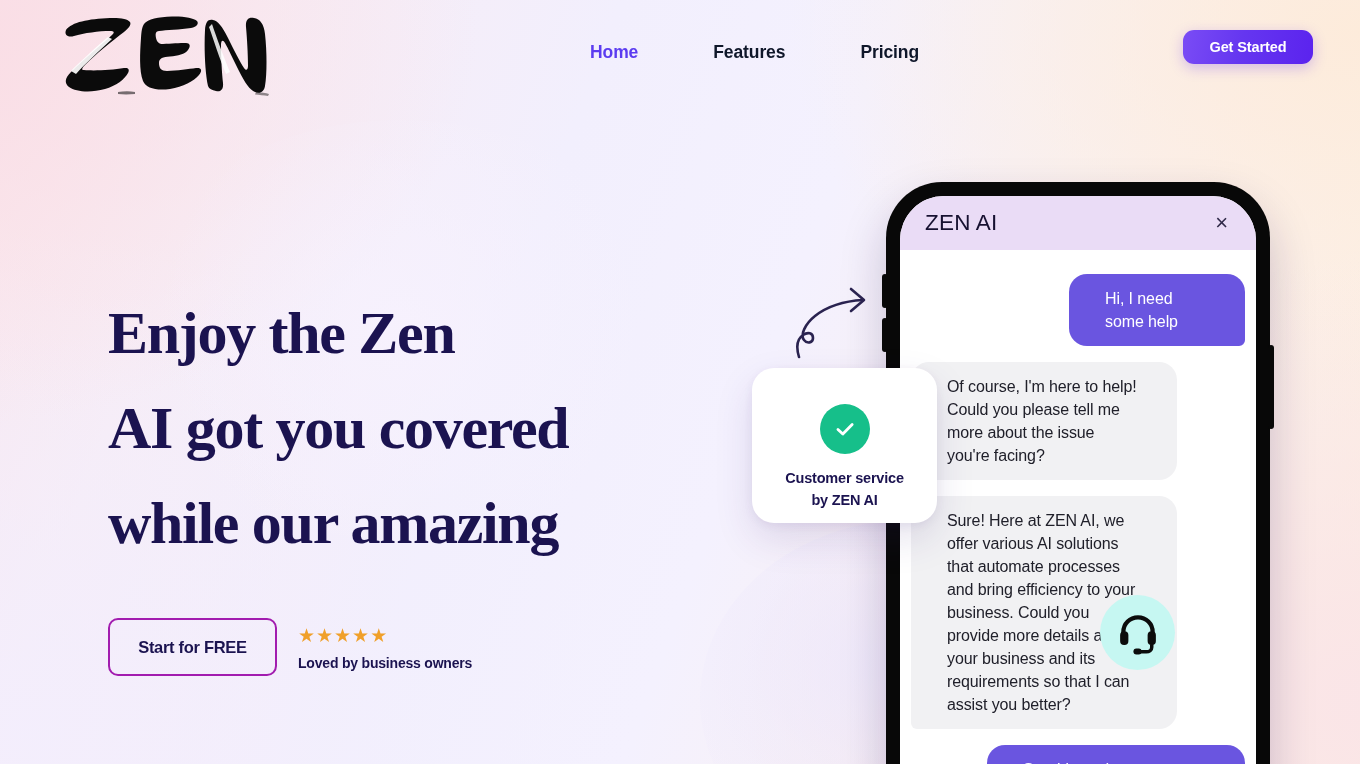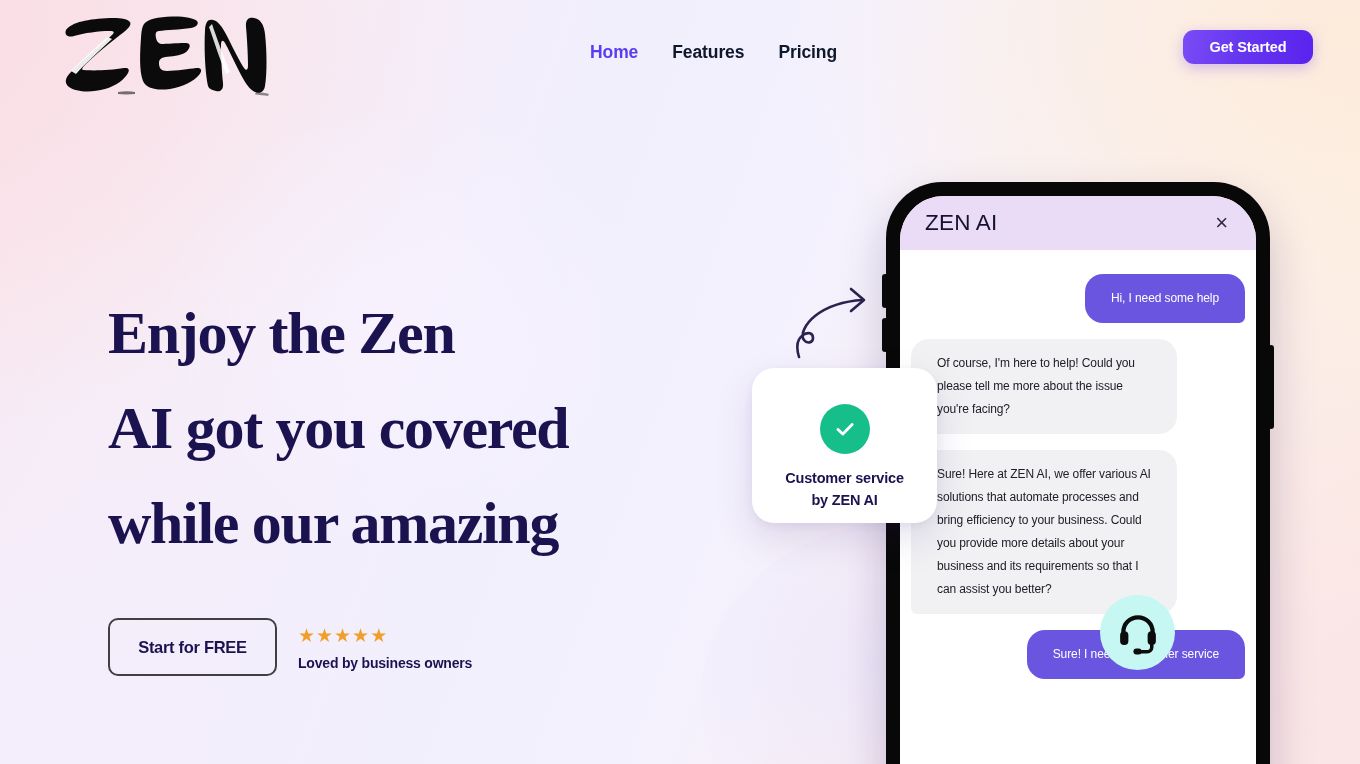--- a/index.html
+++ b/index.html
@@ -66,21 +66,21 @@
     width: 215px;
     height: 92px;
     display: block;
   }
 
   .nav-links {
     position: absolute;
     left: 590px;
     top: 42px;
     display: flex;
-    gap: 34px;
+    gap: 75px;
     align-items: center;
   }
   .nav-link {
     font-size: 17.5px;
     font-weight: 700;
     letter-spacing: -0.1px;
     color: #0f172a;
     text-decoration: none;
     cursor: pointer;
     white-space: nowrap;
@@ -127,21 +127,21 @@
     position: absolute;
     left: 108px;
     top: 618px;
     display: flex;
     align-items: flex-start;
     z-index: 20;
   }
   .btn-start {
     width: 169px;
     height: 58px;
-    border: 2px solid #404040;
+    border: 2px solid #a21caf;
     border-radius: 10px;
     background: transparent;
     color: #1b1350;
     font-family: "Liberation Sans", sans-serif;
     font-size: 16.5px;
     font-weight: 700;
     letter-spacing: -0.3px;
     cursor: pointer;
   }
   .social-proof {
@@ -244,22 +244,22 @@
     flex-direction: column;
     gap: 16px;
     background: #ffffff;
   }
   .row { display: flex; }
   .row.out { justify-content: flex-end; }
   .row.in  { justify-content: flex-start; }
 
   .bubble {
     max-width: 258px;
-    padding: 13px 26px;
-    font-size: 12px;
+    padding: 13px 36px;
+    font-size: 16px;
     line-height: 23px;
     letter-spacing: -0.1px;
   }
   .bubble.out {
     background: #6a55e0;
     color: #ffffff;
     border-radius: 18px 18px 6px 18px;
   }
   .bubble.in {
     background: #f1f1f3;

